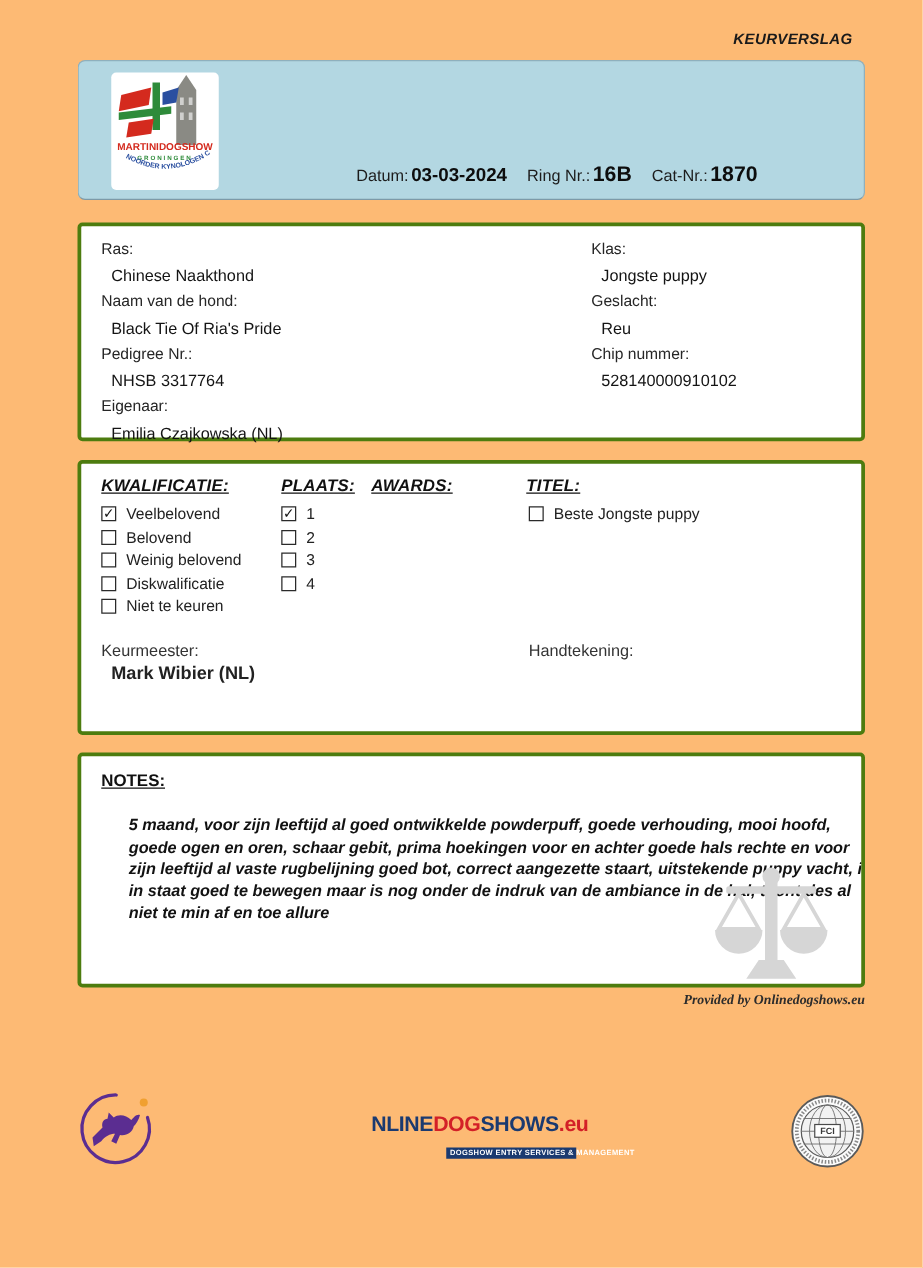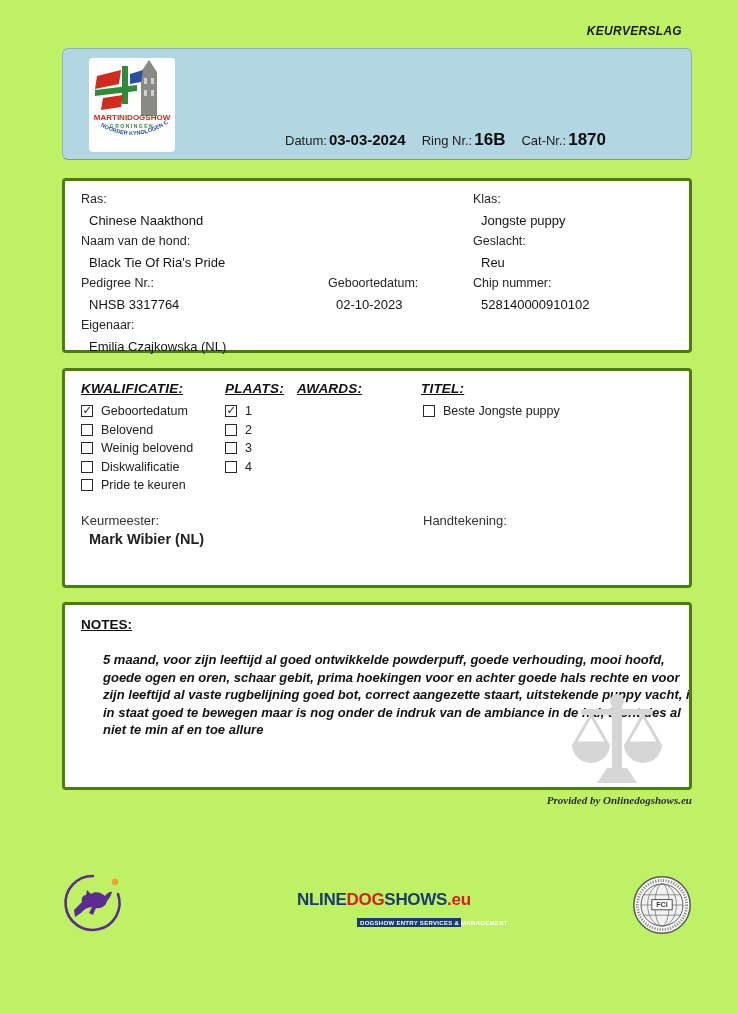--- a/index.html
+++ b/index.html
@@ -1,17 +1,17 @@
 <!DOCTYPE html>
 <html><head>
 <meta charset="utf-8">
 <style>
   * { margin:0; padding:0; box-sizing:border-box; }
   body { background:#ffffff; font-family:"Liberation Sans","DejaVu Sans",sans-serif; color:#1c1c1c; }
-  .page { position:relative; width:738px; height:1014px; background:#bef264; overflow:hidden; }
+  .page { position:relative; width:738px; height:1014px; background:#fdba74; overflow:hidden; }
 
   
   .keurverslag { position:absolute; top:24px; right:56px; font-size:12px; font-weight:bold; font-style:italic; color:#1a1a1a; letter-spacing:.3px; }
 
   
   .header-box { position:absolute; left:62px; top:48px; width:630px; height:112px; background:#b3d7e2; border:1px solid #8fb0bd; border-bottom-color:#7d9aa8; border-radius:6px; }
   .club-logo { position:absolute; left:26px; top:9px; width:86px; height:94px; background:#fff; border-radius:4px; overflow:hidden; }
   .header-title { position:absolute; left:140px; top:26px; width:420px; text-align:center; font-size:22px; font-weight:bold; color:#0d0d0d; letter-spacing:.4px; }
   .header-fields { position:absolute; left:222px; bottom:9px; display:flex; align-items:baseline; gap:16px; white-space:nowrap; }
   .hf { display:flex; align-items:baseline; gap:2px; }
@@ -112,60 +112,56 @@
     <div class="col col1">
       <div class="lbl">Ras:</div>
       <div class="val">Chinese Naakthond</div>
       <div class="lbl">Naam van de hond:</div>
       <div class="val">Black Tie Of Ria's Pride</div>
       <div class="lbl">Pedigree Nr.:</div>
       <div class="val">NHSB 3317764</div>
       <div class="lbl">Eigenaar:</div>
       <div class="val">Emilia Czajkowska (NL)</div>
     </div>
-    <div class="col col2">
-      <div class="lbl">Geboortedatum:</div>
-      <div class="val">02-10-2023</div>
-    </div>
     <div class="col col3">
       <div class="lbl">Klas:</div>
       <div class="val">Jongste puppy</div>
       <div class="lbl">Geslacht:</div>
       <div class="val">Reu</div>
       <div class="lbl">Chip nummer:</div>
       <div class="val">528140000910102</div>
     </div>
   </div>
 
   <div class="qual-box">
     <div class="sec-head" style="left:16px">KWALIFICATIE:</div>
     <div class="sec-head" style="left:160px">PLAATS:</div>
     <div class="sec-head" style="left:232px">AWARDS:</div>
     <div class="sec-head" style="left:356px">TITEL:</div>
 
     <div class="cb-list" style="left:16px">
       <div class="cb-item">
         <span class="checkbox checked"></span>
-        <span class="cb-label">Geboortedatum</span>
+        <span class="cb-label">Veelbelovend</span>
       </div>
       <div class="cb-item">
         <span class="checkbox"></span>
         <span class="cb-label">Belovend</span>
       </div>
       <div class="cb-item">
         <span class="checkbox"></span>
         <span class="cb-label">Weinig belovend</span>
       </div>
       <div class="cb-item">
         <span class="checkbox"></span>
         <span class="cb-label">Diskwalificatie</span>
       </div>
       <div class="cb-item">
         <span class="checkbox"></span>
-        <span class="cb-label">Pride te keuren</span>
+        <span class="cb-label">Niet te keuren</span>
       </div>
     </div>
 
     <div class="cb-list" style="left:160px">
       <div class="cb-item">
         <span class="checkbox checked"></span>
         <span class="cb-label">1</span>
       </div>
       <div class="cb-item">
         <span class="checkbox"></span>

